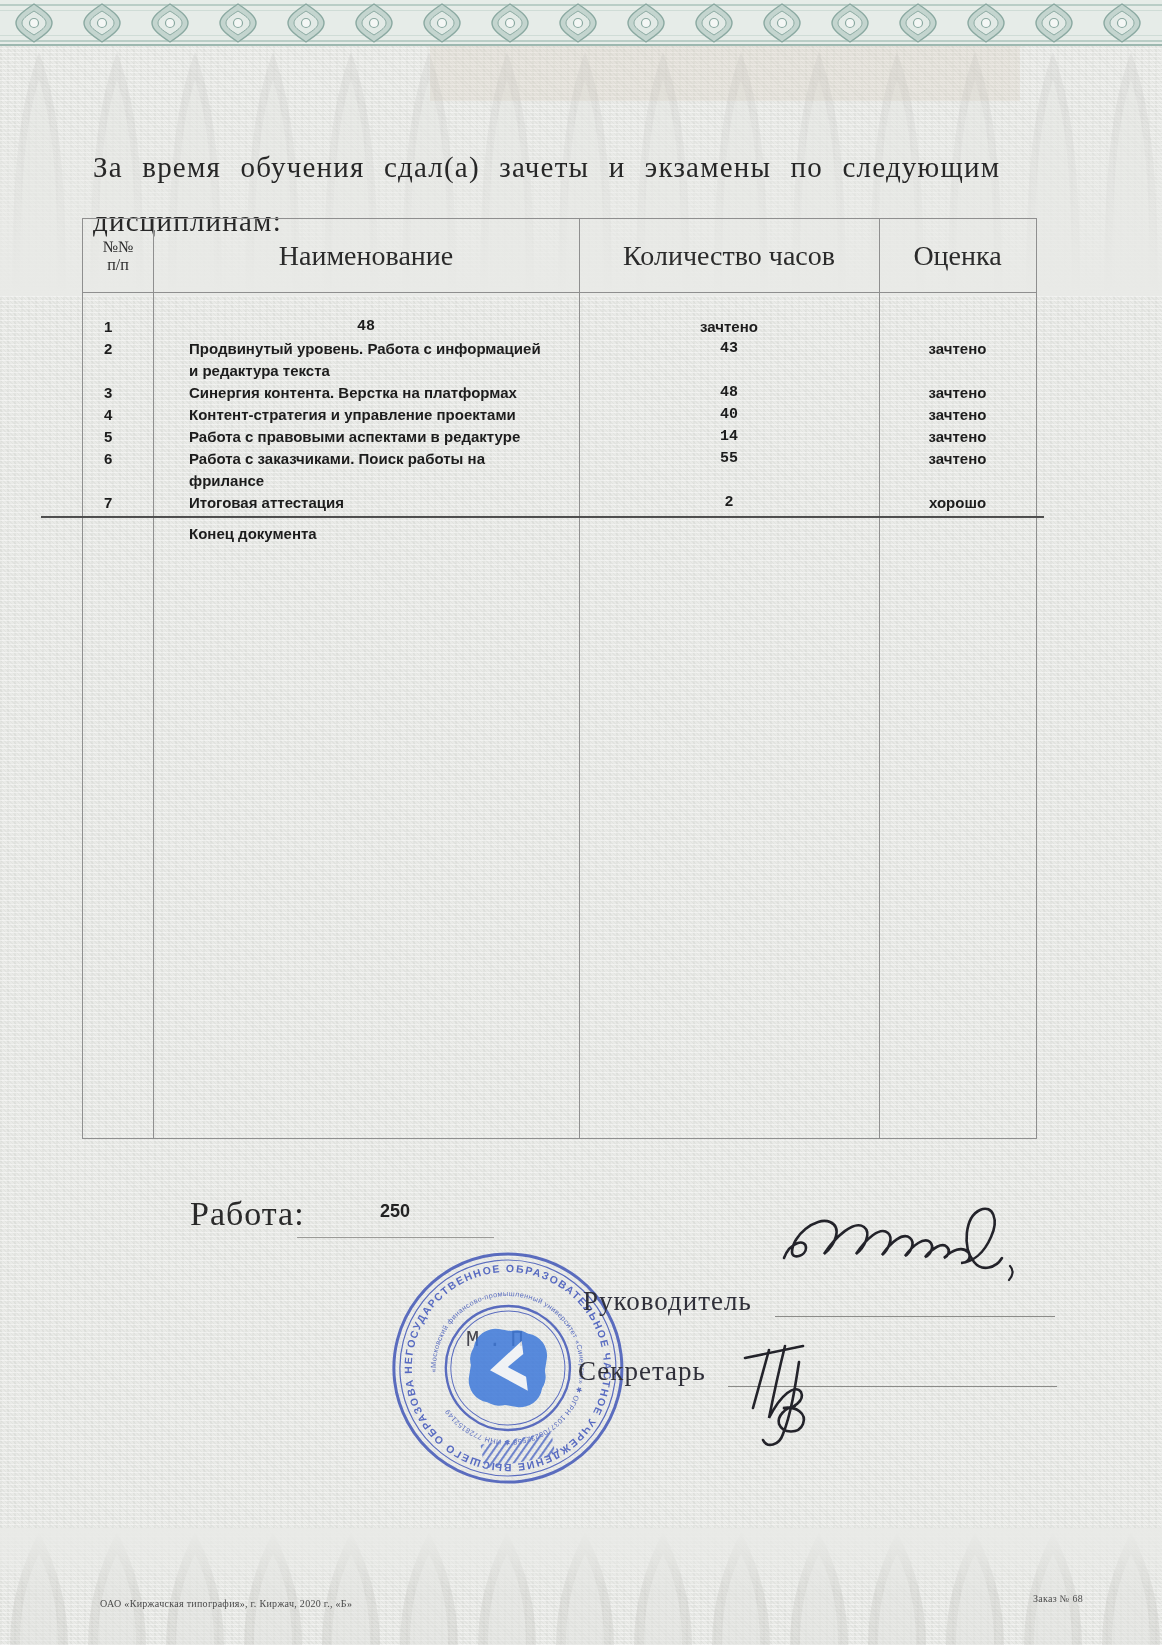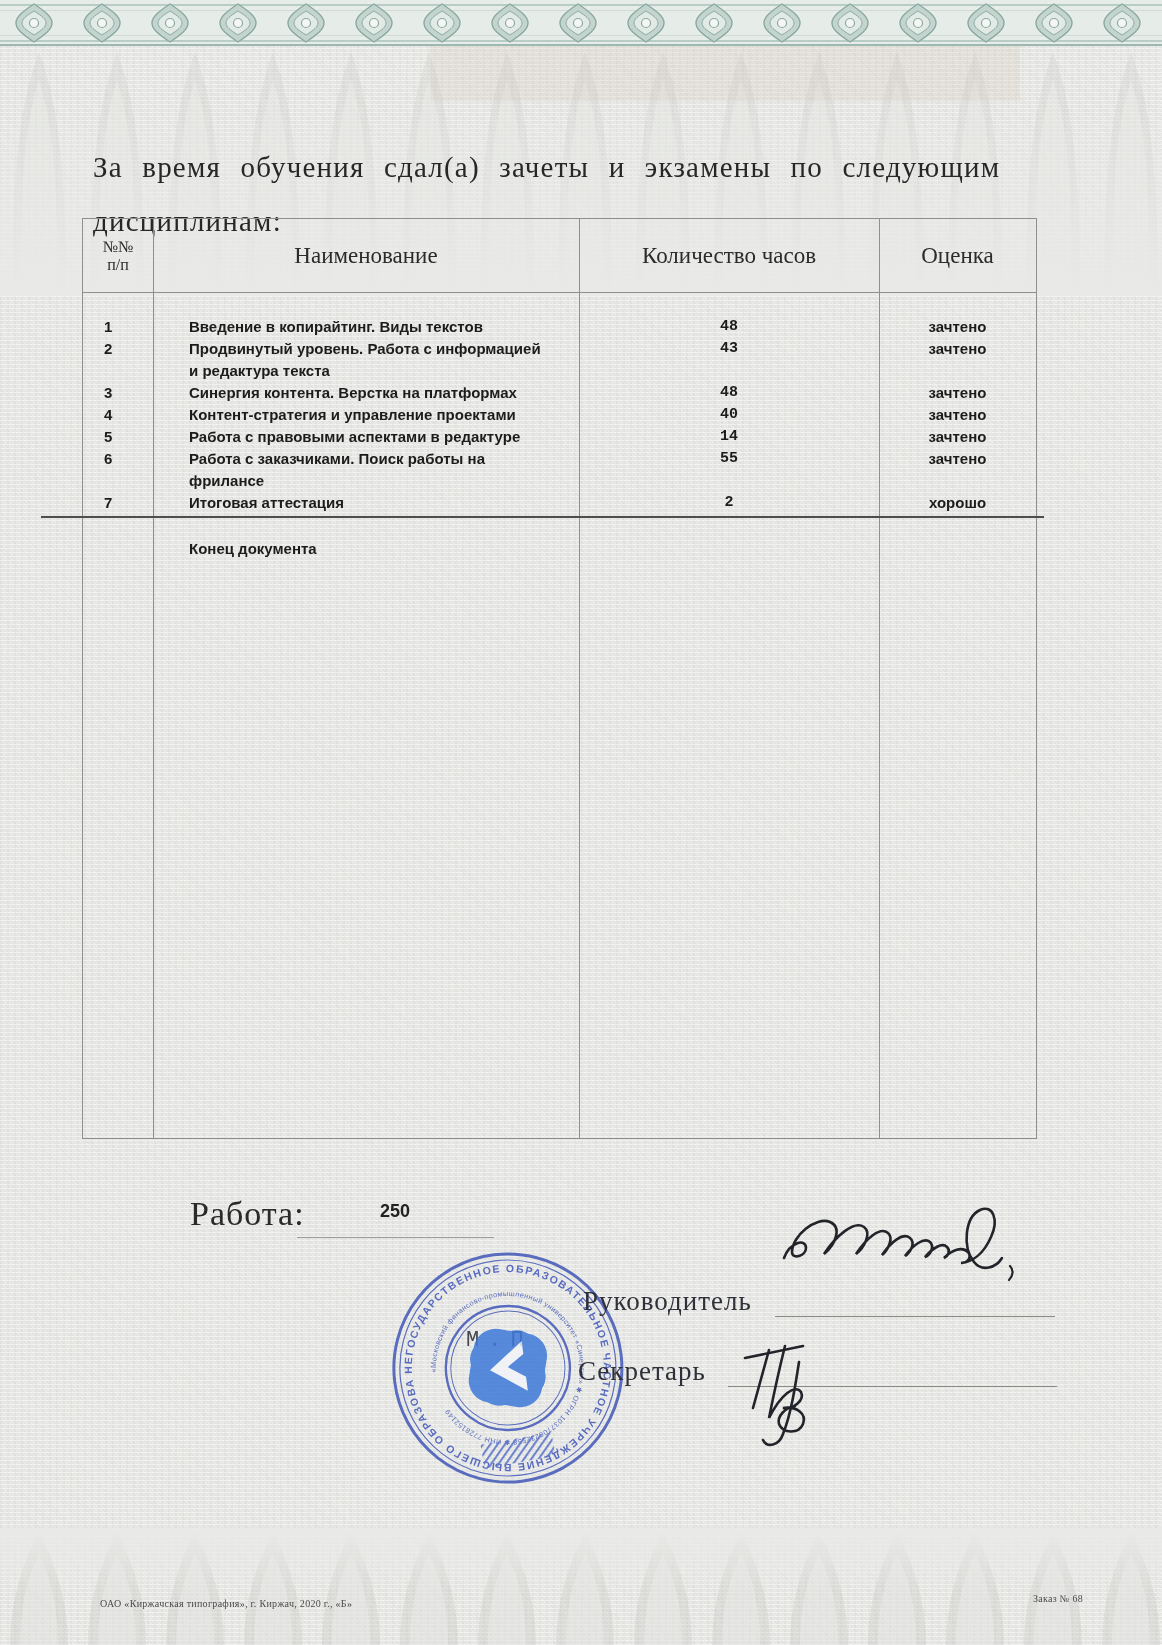--- a/index.html
+++ b/index.html
@@ -15,33 +15,33 @@
   .abs{position:absolute;}
   
   .intro{left:93px; top:104px; width:965px; font-size:29px; letter-spacing:1.2px; color:#272727;margin-top:47px;}
   .intro .l1{display:block; word-spacing:11px;}
   .intro .l2{display:block; margin-top:21px;}
   
   .tbl{left:82px; top:218px; width:953px; height:919px; border:1px solid #8f8f8f;}
   .vline{position:absolute; top:0; bottom:0; width:1px; background:#8f8f8f;}
   .thead{position:absolute; left:0; top:0; width:100%; height:73px; border-bottom:1px solid #8f8f8f;
          display:grid; grid-template-columns:70px 426px 300px 157px; align-items:center;}
-  .thead .th{text-align:center; font-size:23px; color:#2b2b2b;}
+  .thead .th{text-align:center; font-size:28px; color:#2b2b2b;}
   .thead .th.num{font-size:16px; line-height:18px;}
   .tbody{position:absolute; left:0; top:74px; width:100%; padding-top:23px;
          font-family:"Liberation Sans", sans-serif; font-weight:bold; font-size:15px;
          line-height:22px; color:#1c1c1c;}
   .tr{display:grid; grid-template-columns:70px 426px 300px 157px;}
   .td-num{padding-left:21px;}
   .td-name{padding-left:36px;}
   .td-name span{display:inline-block; max-width:352px;}
   .td-hours{text-align:center;font-family:Liberation Mono, monospace;}
   .td-grade{text-align:center;}
   .end-divider{margin-top:2px; border-top:2px solid #4e4e4e; margin-left:-42px; width:calc(100% + 50px);}
-  .end-note{padding-left:106px; padding-top:20px;}
+  .end-note{padding-left:106px; padding-top:5px;}
   
   .total-label{left:190px; top:1195px; font-size:34px; letter-spacing:1px; color:#2a2a2a;}
   .total-line{left:297px; top:1237px; width:197px; border-top:1px solid #9a9a96;}
   .total-value{left:320px; top:1201px; width:150px; text-align:center;
                font-family:"Liberation Sans", sans-serif; font-weight:bold; font-size:18px; color:#222;}
   
   .mp{left:466px; top:1328px; font-size:22px; letter-spacing:9px; color:#474750;font-family:Liberation Mono, monospace;}
   .sig-label-head{left:583px; top:1286px; font-size:27px; letter-spacing:1px; color:#30303a;}
   .sig-label-sec{left:578px; top:1356px; font-size:27px; letter-spacing:1px; color:#30303a;}
   .sig-line-head{left:775px; top:1316px; width:280px; border-top:1px solid #8b8b88;}
@@ -105,21 +105,20 @@
         <span>п/п</span>
       </div>
       <div class="th">Наименование</div>
       <div class="th">Количество часов</div>
       <div class="th">Оценка</div>
     </div>
 
     <div class="tbody">
       <div class="tr">
         <div class="td-num">1</div>
-        <div class="td-name"><span>Введение в копирайтинг. Виды текстов</span></div>
         <div class="td-hours">48</div>
         <div class="td-grade">зачтено</div>
       </div>
       <div class="tr">
         <div class="td-num">2</div>
         <div class="td-name"><span>Продвинутый уровень. Работа с информацией и редактура текста</span></div>
         <div class="td-hours">43</div>
         <div class="td-grade">зачтено</div>
       </div>
       <div class="tr">

